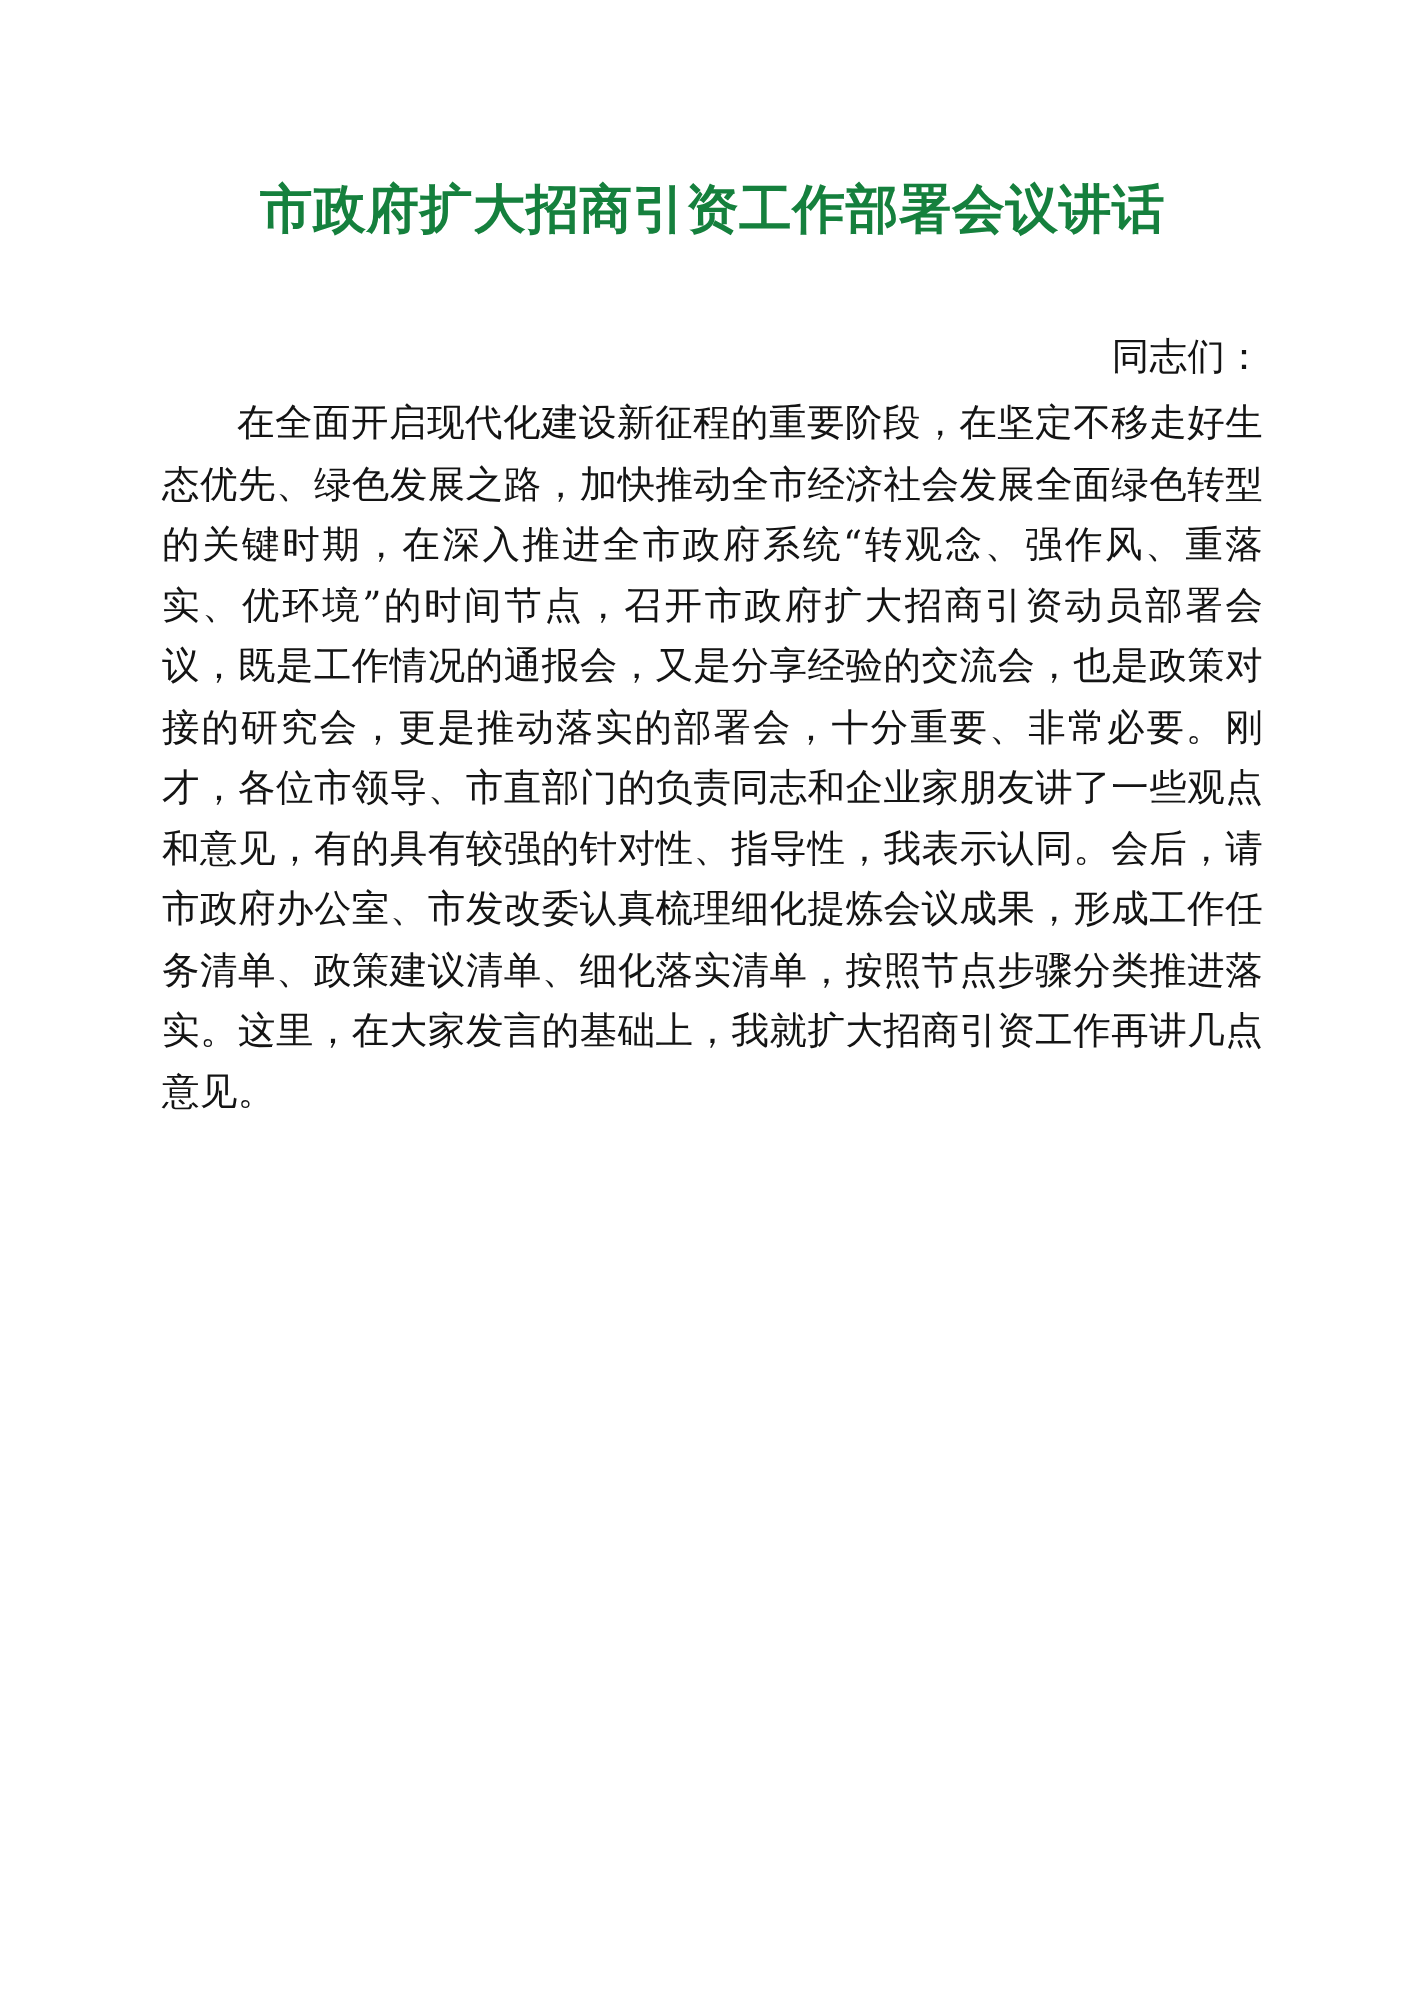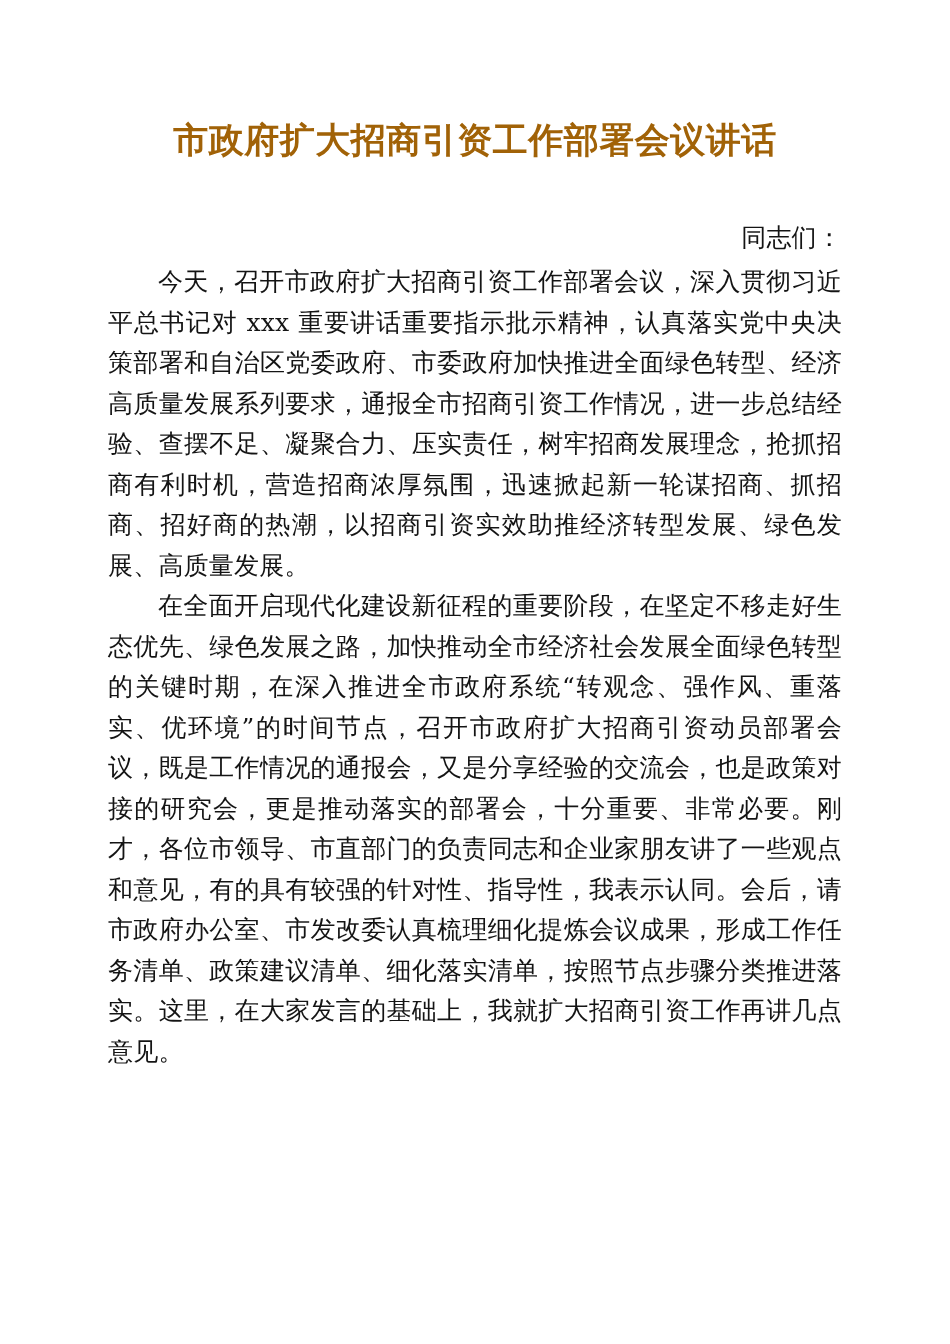--- a/index.html
+++ b/index.html
@@ -22,21 +22,21 @@
     background: #ffffff;
   }
   .doc-title {
     font-family: "DejaVu Serif", "Liberation Serif", serif;
     font-weight: bold;
     font-size: 35px;
     line-height: 1.25;
     text-align: center;
     letter-spacing: 0.5px;
     margin: 0 0 56px 0;
-    color: #a16207;
+    color: #15803d;
   }
   .salutation {
     font-size: 25px;
     line-height: 1.62;
     margin: 0 0 4px 0;
     letter-spacing: 0.2px;
     text-align: right;
   }
   .body-para {
     font-size: 25px;
@@ -50,17 +50,16 @@
 </style>
 </head>
 <body>
 
 <div class="page">
 
   <h1 class="doc-title">市政府扩大招商引资工作部署会议讲话</h1>
 
   <p class="salutation">同志们：</p>
 
-  <p class="body-para">今天，召开市政府扩大招商引资工作部署会议，深入贯彻习近平总书记对 xxx 重要讲话重要指示批示精神，认真落实党中央决策部署和自治区党委政府、市委政府加快推进全面绿色转型、经济高质量发展系列要求，通报全市招商引资工作情况，进一步总结经验、查摆不足、凝聚合力、压实责任，树牢招商发展理念，抢抓招商有利时机，营造招商浓厚氛围，迅速掀起新一轮谋招商、抓招商、招好商的热潮，以招商引资实效助推经济转型发展、绿色发展、高质量发展。</p>
 
   <p class="body-para">在全面开启现代化建设新征程的重要阶段，在坚定不移走好生态优先、绿色发展之路，加快推动全市经济社会发展全面绿色转型的关键时期，在深入推进全市政府系统“转观念、强作风、重落实、优环境”的时间节点，召开市政府扩大招商引资动员部署会议，既是工作情况的通报会，又是分享经验的交流会，也是政策对接的研究会，更是推动落实的部署会，十分重要、非常必要。刚才，各位市领导、市直部门的负责同志和企业家朋友讲了一些观点和意见，有的具有较强的针对性、指导性，我表示认同。会后，请市政府办公室、市发改委认真梳理细化提炼会议成果，形成工作任务清单、政策建议清单、细化落实清单，按照节点步骤分类推进落实。这里，在大家发言的基础上，我就扩大招商引资工作再讲几点意见。</p>
 
 </div>
 
 </body></html>

